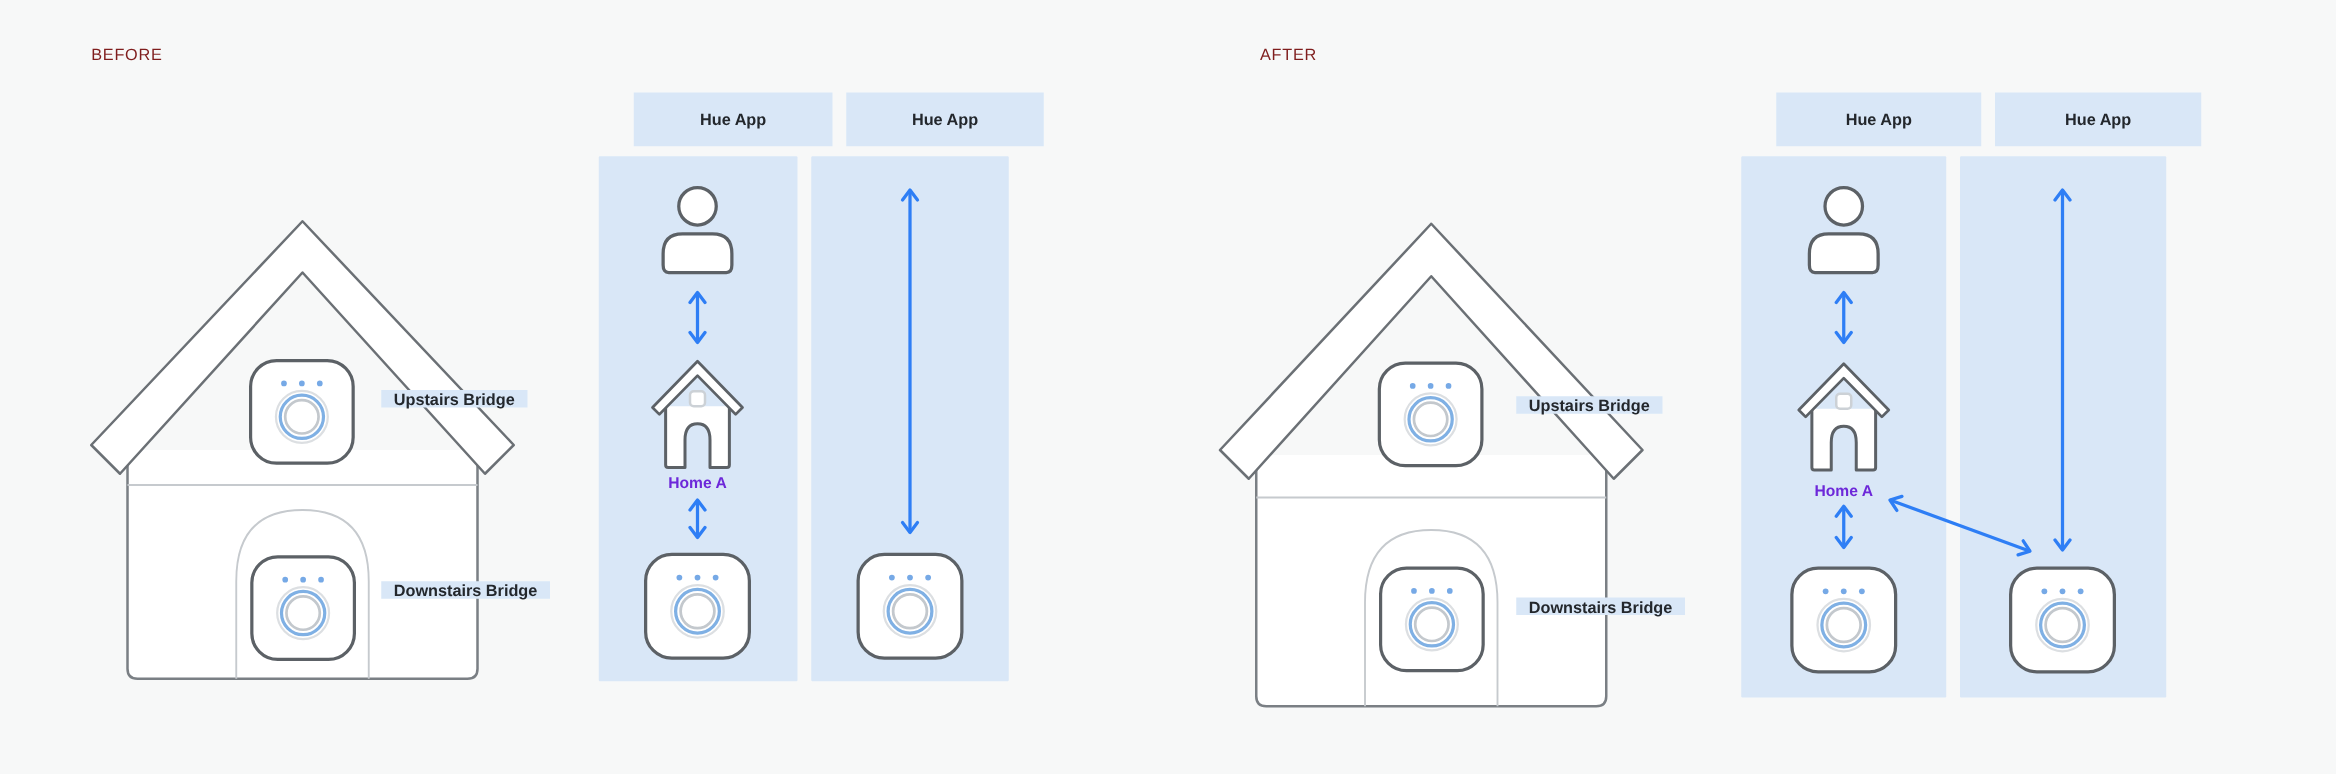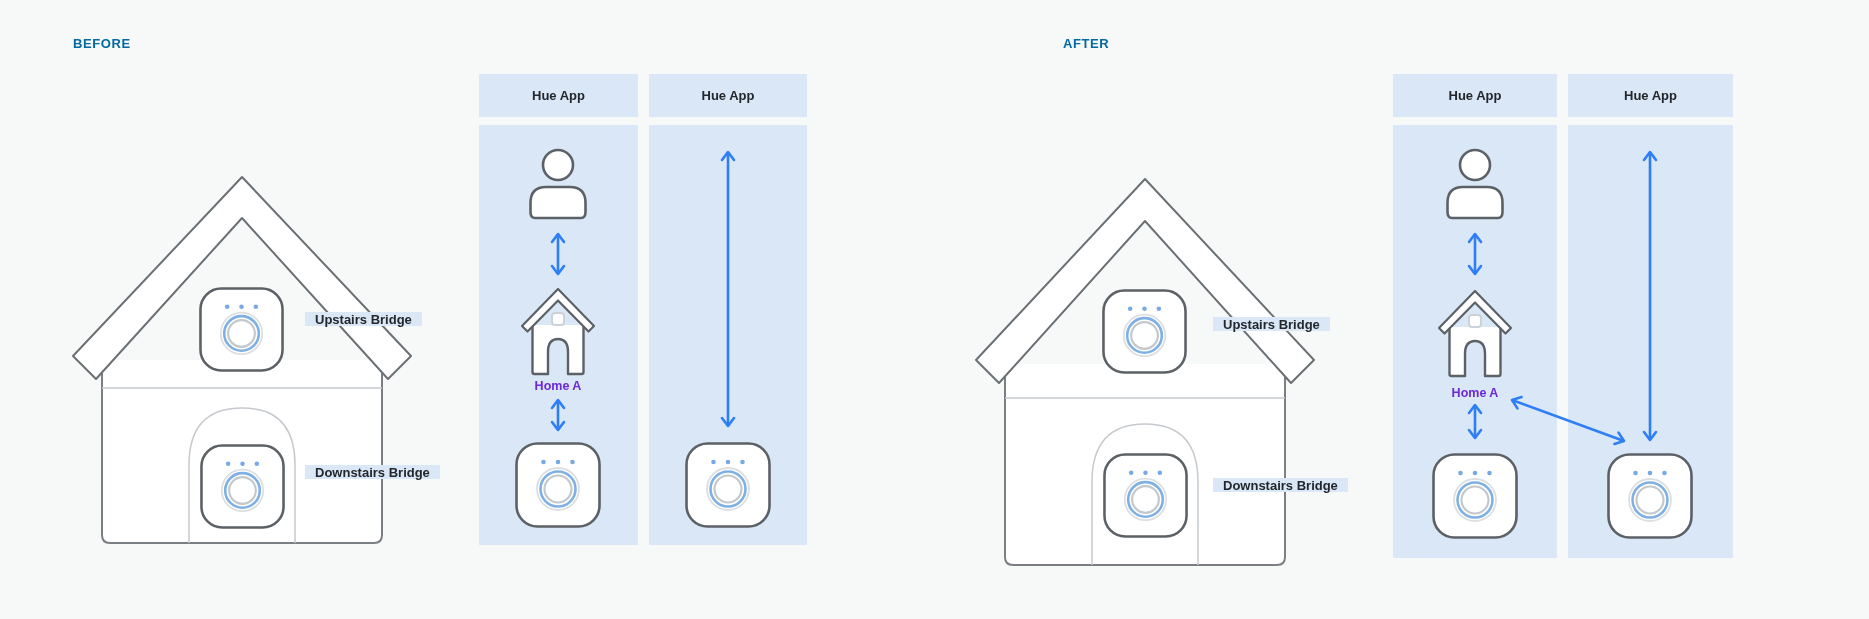--- a/index.html
+++ b/index.html
@@ -3,46 +3,46 @@
 <meta charset="utf-8">
 <style>
   html,body{margin:0;padding:0;}
   body{
     background:#f7f8f8;
     font-family:"Liberation Sans", sans-serif;
     width:1869px;height:619px;overflow:hidden;
   }
   .stage{position:relative;width:1869px;height:619px;background:#f7f8f8;}
   .section-title{
-    position:absolute;font-size:13px;font-weight:bold;color:#0369a1;
+    position:absolute;font-size:13px;font-weight:normal;color:#7f1d1d;
     letter-spacing:.6px;
   }
   .panel{position:absolute;background:#d9e7f7;border-radius:1px;}
   .panel-header{
     position:absolute;background:#d9e7f7;display:flex;align-items:center;
-    justify-content:center;font-size:13px;font-weight:bold;color:#23272c;
+    justify-content:center;font-size:13px;font-weight:bold;color:#23272c;margin-left:28px;
   }
   .tag-label{
     position:absolute;background:#d9e7f7;color:#23272c;font-size:13px;
     font-weight:bold;display:flex;align-items:center;justify-content:center;
     white-space:nowrap;padding:0 10px;height:14px;
   }
   .home-label{
     position:absolute;font-size:12.5px;font-weight:bold;color:#6d28d9;
     transform:translateX(-50%);white-space:nowrap;
   }
   svg.overlay{position:absolute;left:0;top:0;pointer-events:none;}
 </style>
 </head>
 <body>
 
 <div class="stage">
 
   <div class="section-title" style="left:73px;top:36px;">BEFORE</div>
-  <div class="section-title" style="left:1063px;top:36px;">AFTER</div>
+  <div class="section-title" style="left:1008px;top:36px;">AFTER</div>
 
   <div class="panel-header" style="left:479px;top:74px;width:159px;height:43px;">Hue App</div>
   <div class="panel" style="left:479px;top:125px;width:159px;height:420px;"></div>
   <div class="panel-header" style="left:649px;top:74px;width:158px;height:43px;">Hue App</div>
   <div class="panel" style="left:649px;top:125px;width:158px;height:420px;"></div>
 
   <div class="panel-header" style="left:1393px;top:74px;width:164px;height:43px;">Hue App</div>
   <div class="panel" style="left:1393px;top:125px;width:164px;height:433px;"></div>
   <div class="panel-header" style="left:1568px;top:74px;width:165px;height:43px;">Hue App</div>
   <div class="panel" style="left:1568px;top:125px;width:165px;height:433px;"></div>

